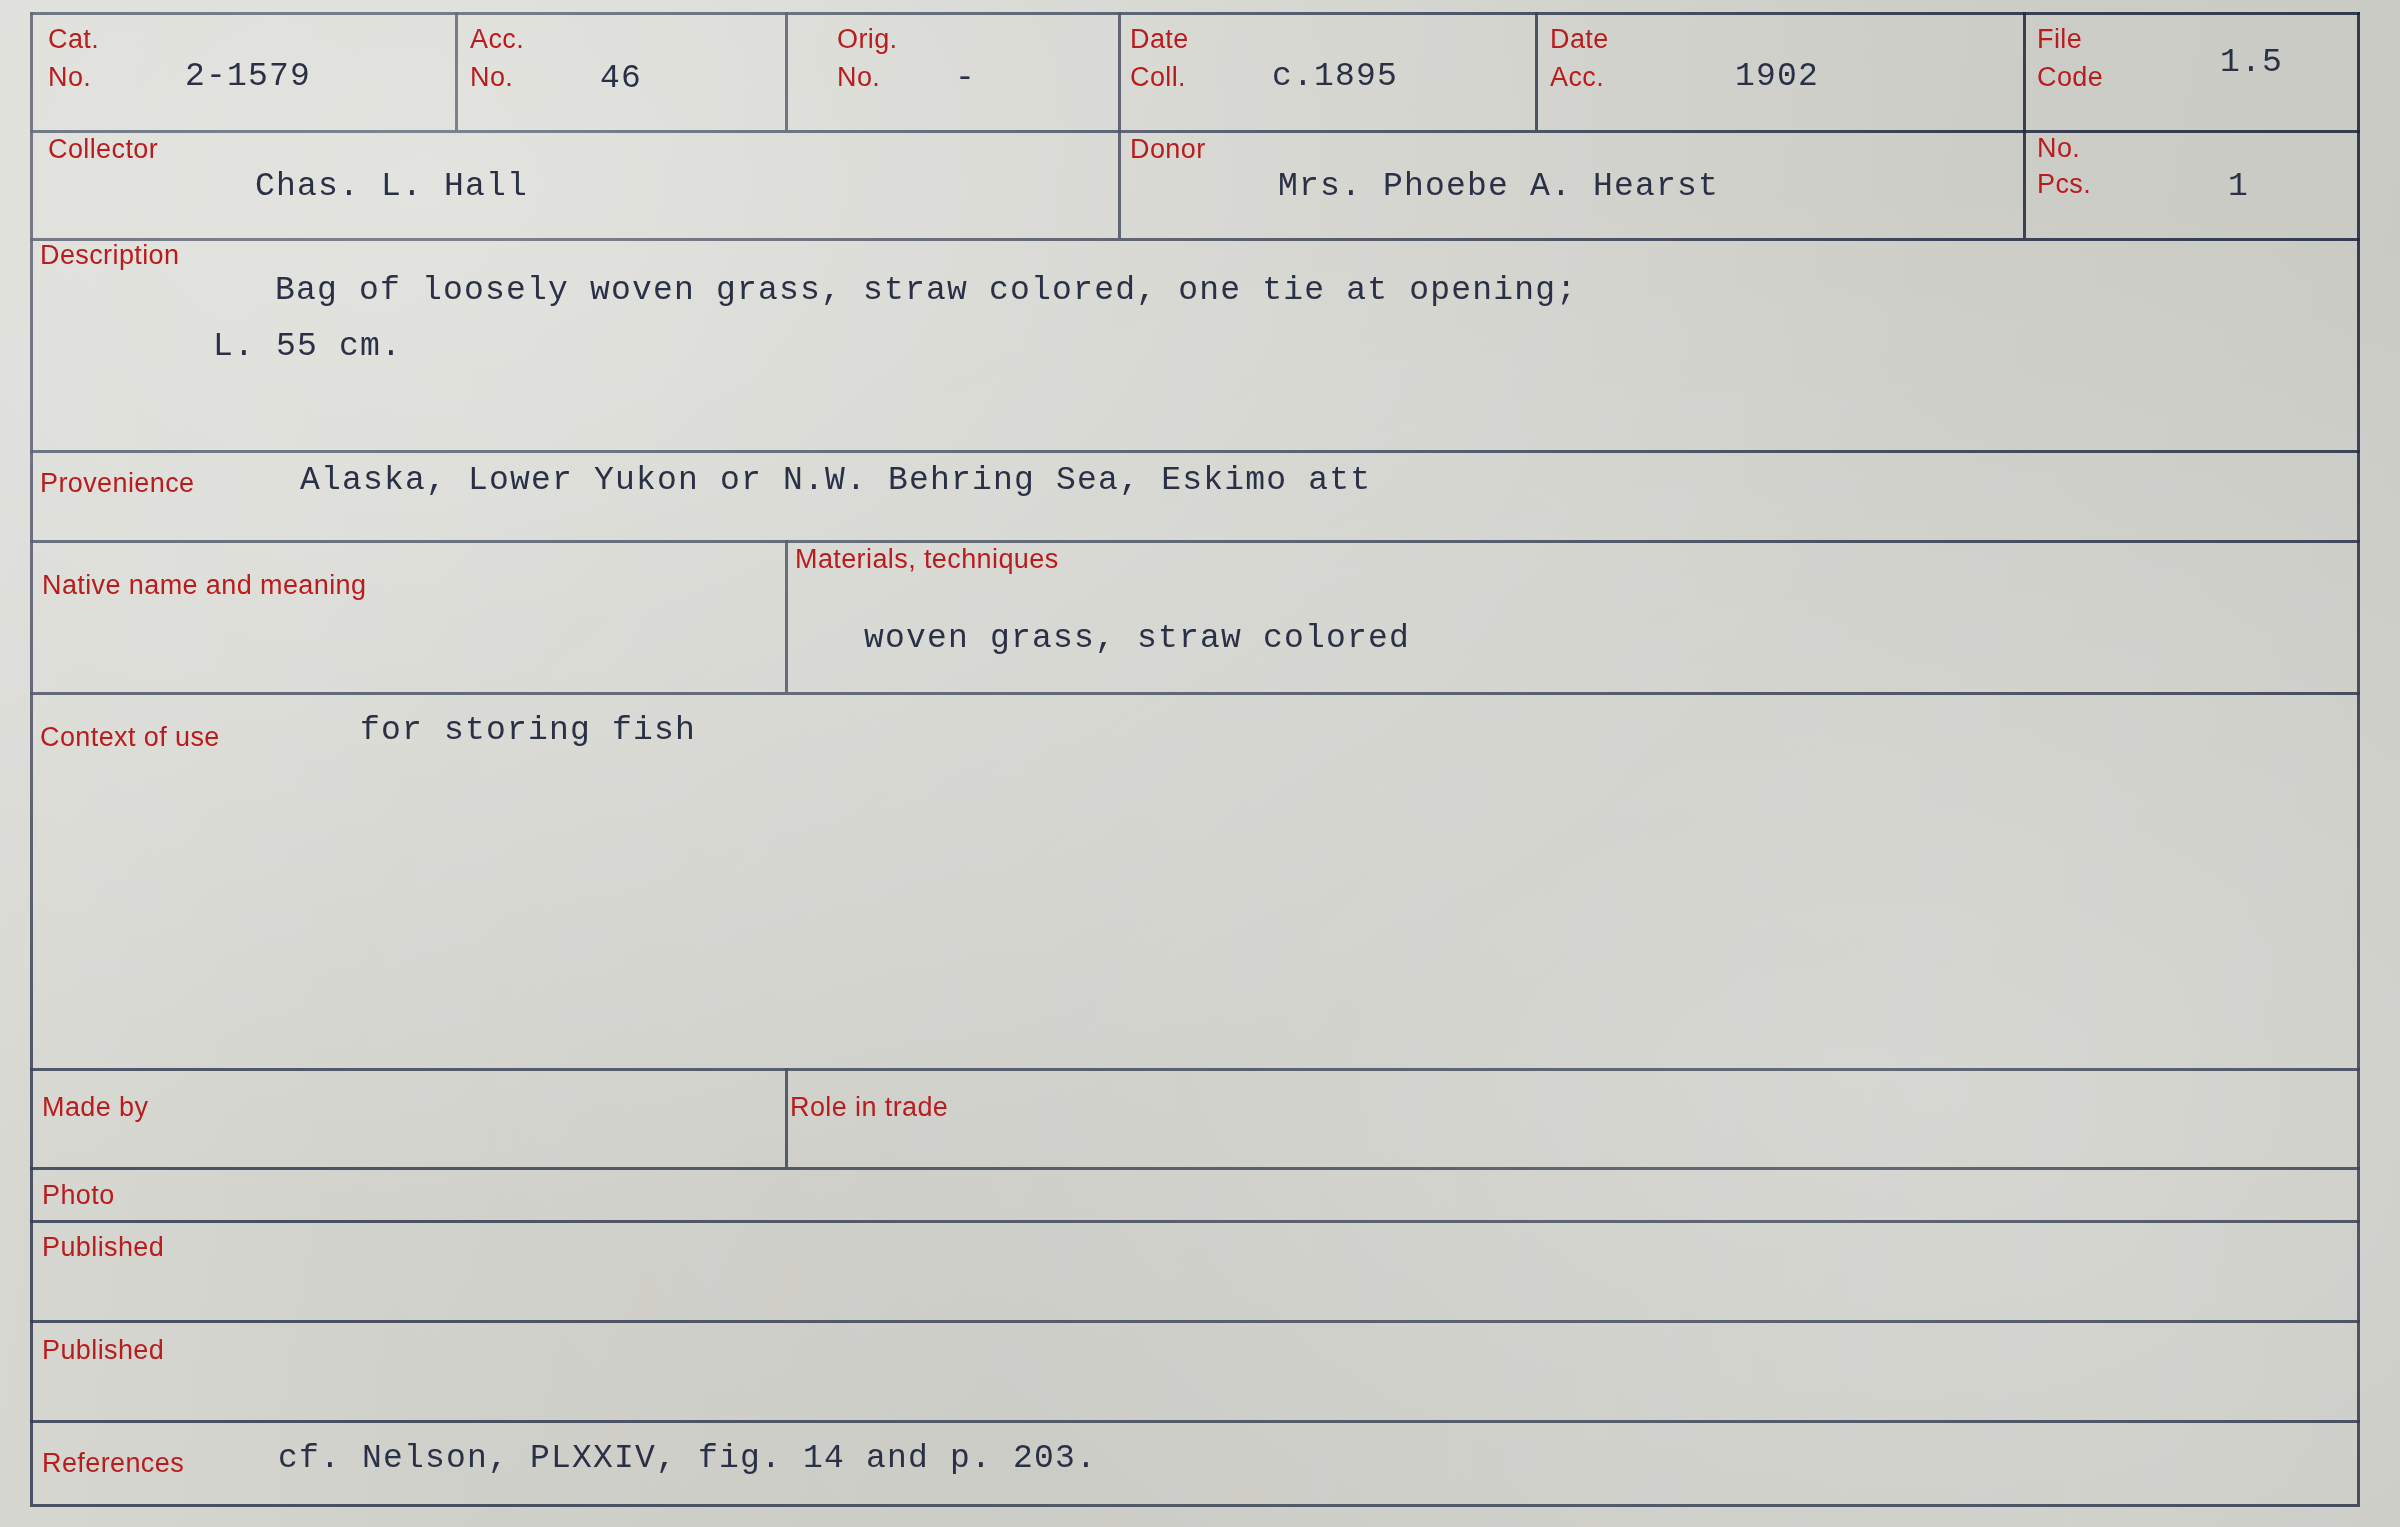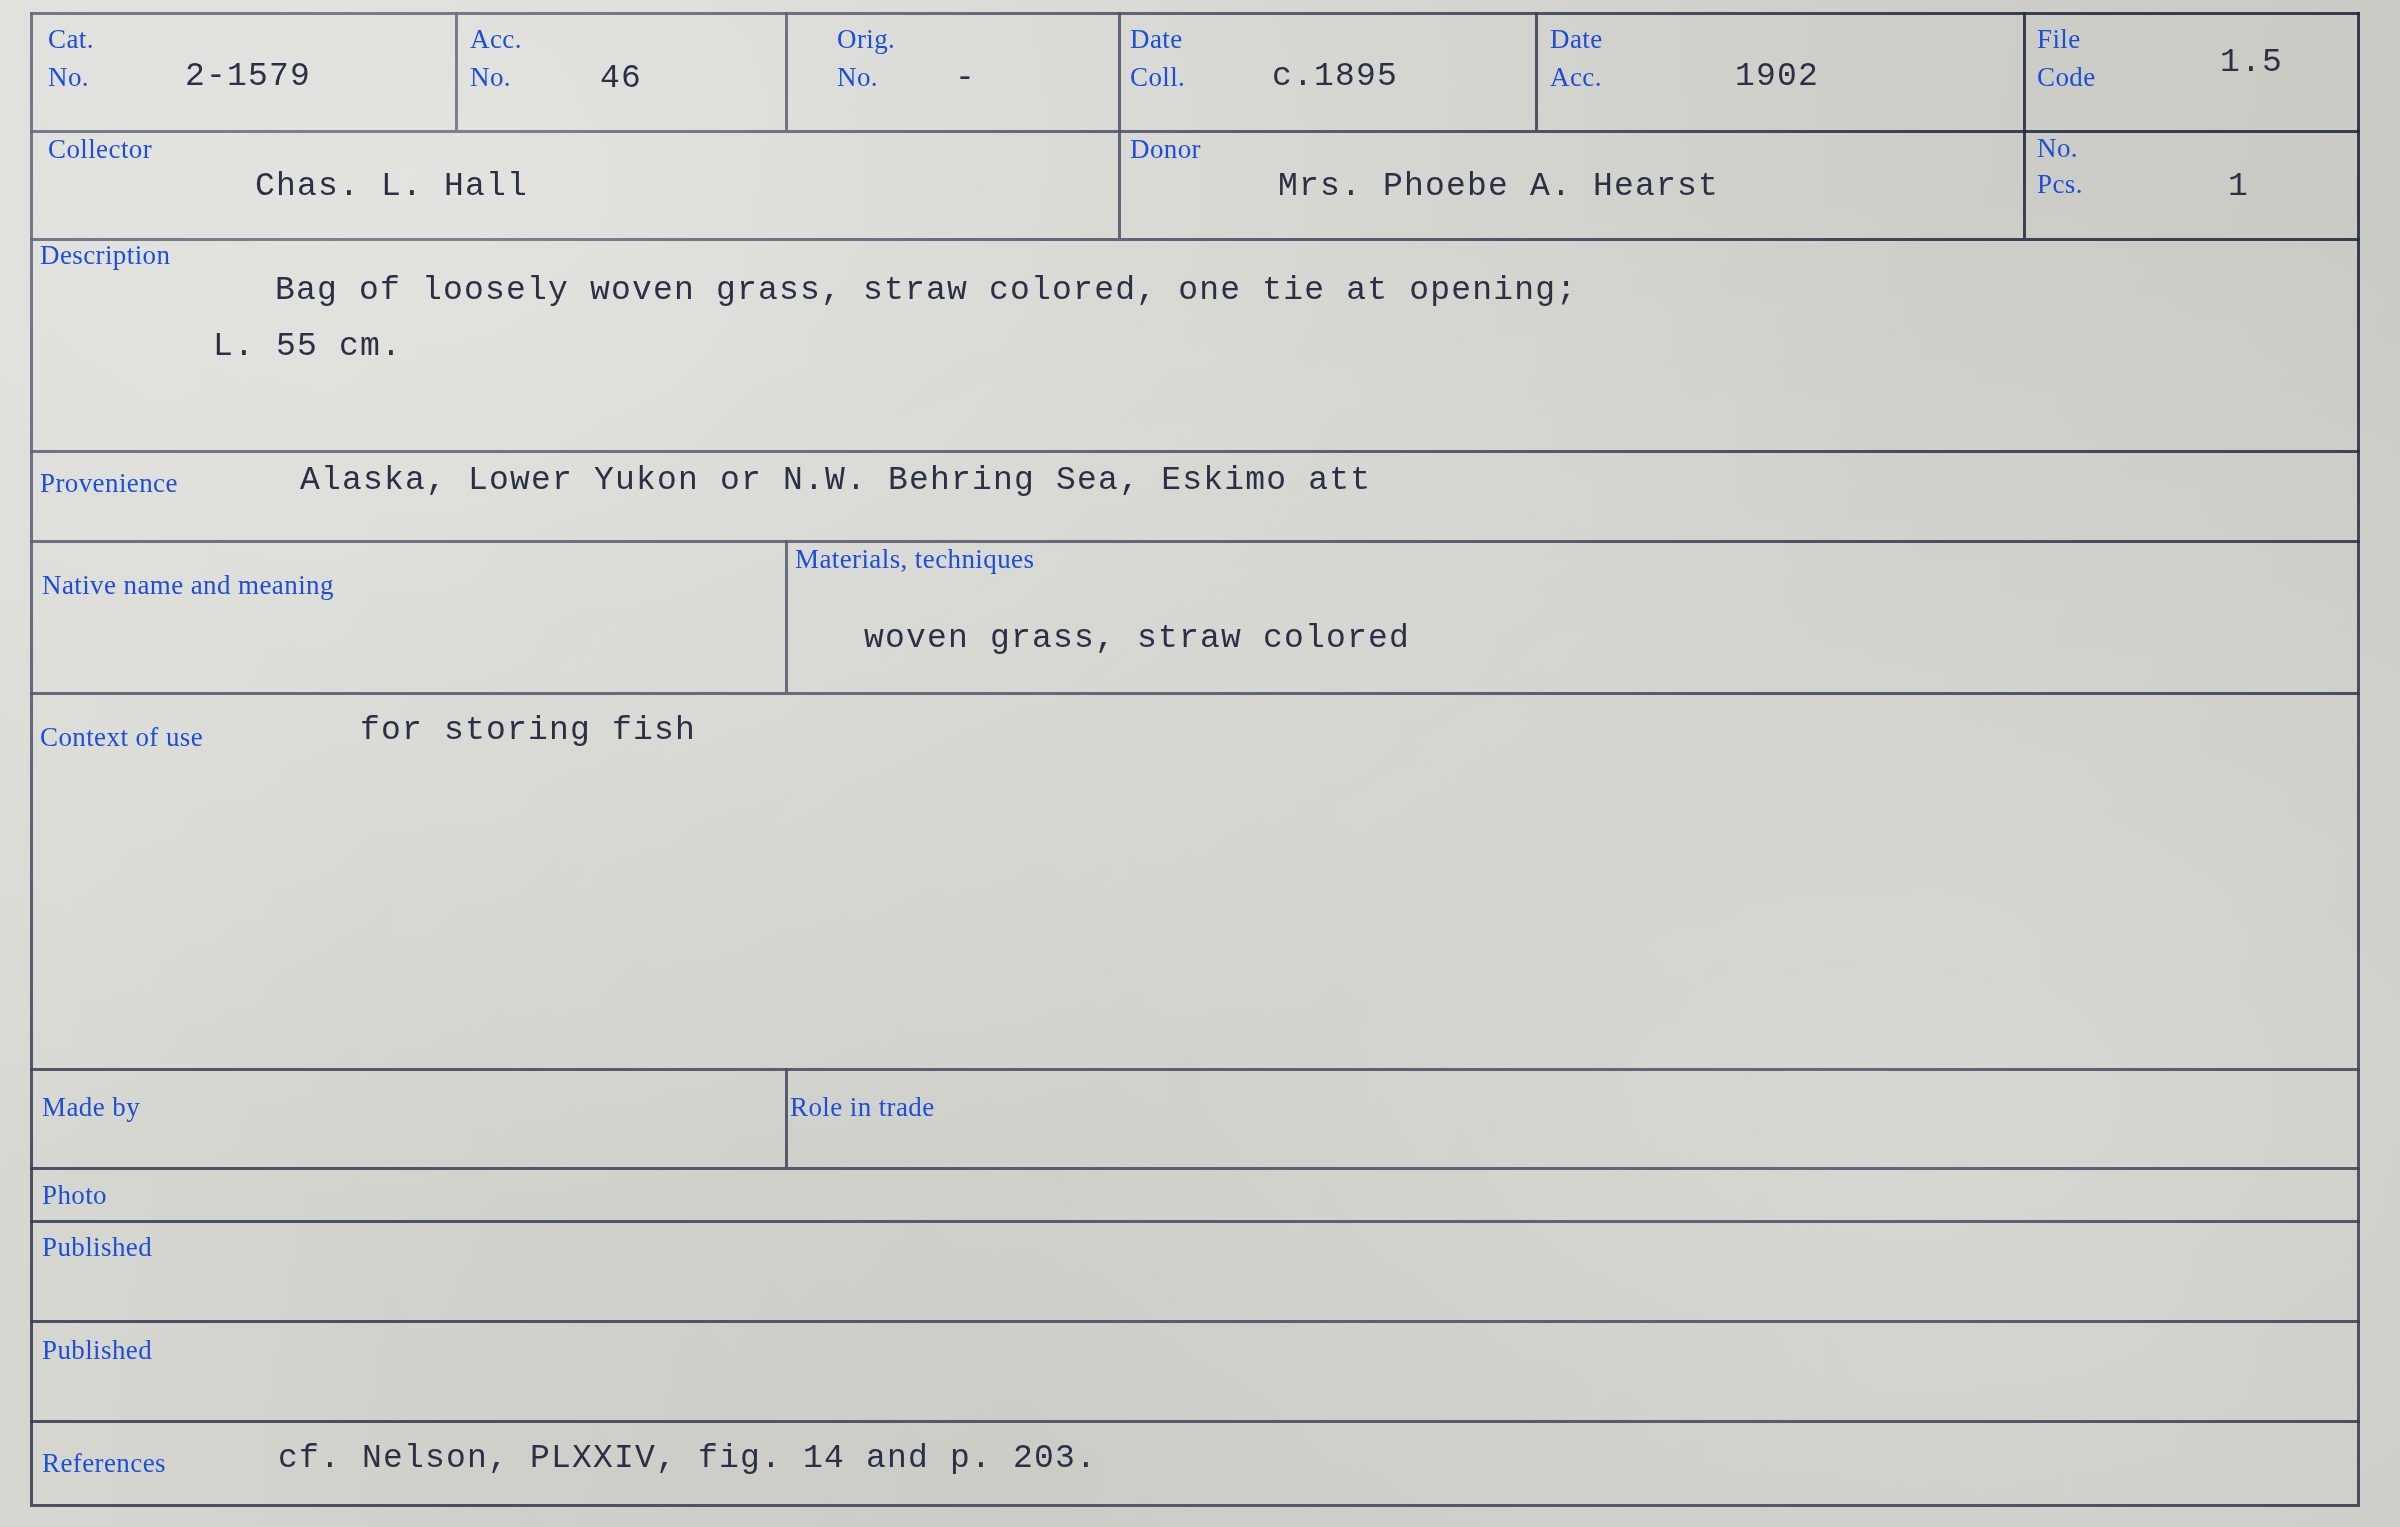--- a/index.html
+++ b/index.html
@@ -56,25 +56,24 @@
   .vline {
     position: absolute;
     width: 0;
     border-left: 3px solid #1e2740;
     opacity: .88;
   }
 
   .lbl {
     position: absolute;
     font-size: 27px;
-    color: #1d4ed8;
+    color: #b91c1c;
     letter-spacing: .4px;
     white-space: pre;
     z-index: 4;
-    font-family: Liberation Serif, serif;
   }
   .val {
     position: absolute;
     font-family: "Liberation Mono", monospace;
     font-size: 33px;
     color: #2a3045;
     letter-spacing: 1.2px;
     white-space: pre;
     z-index: 4;
   }

